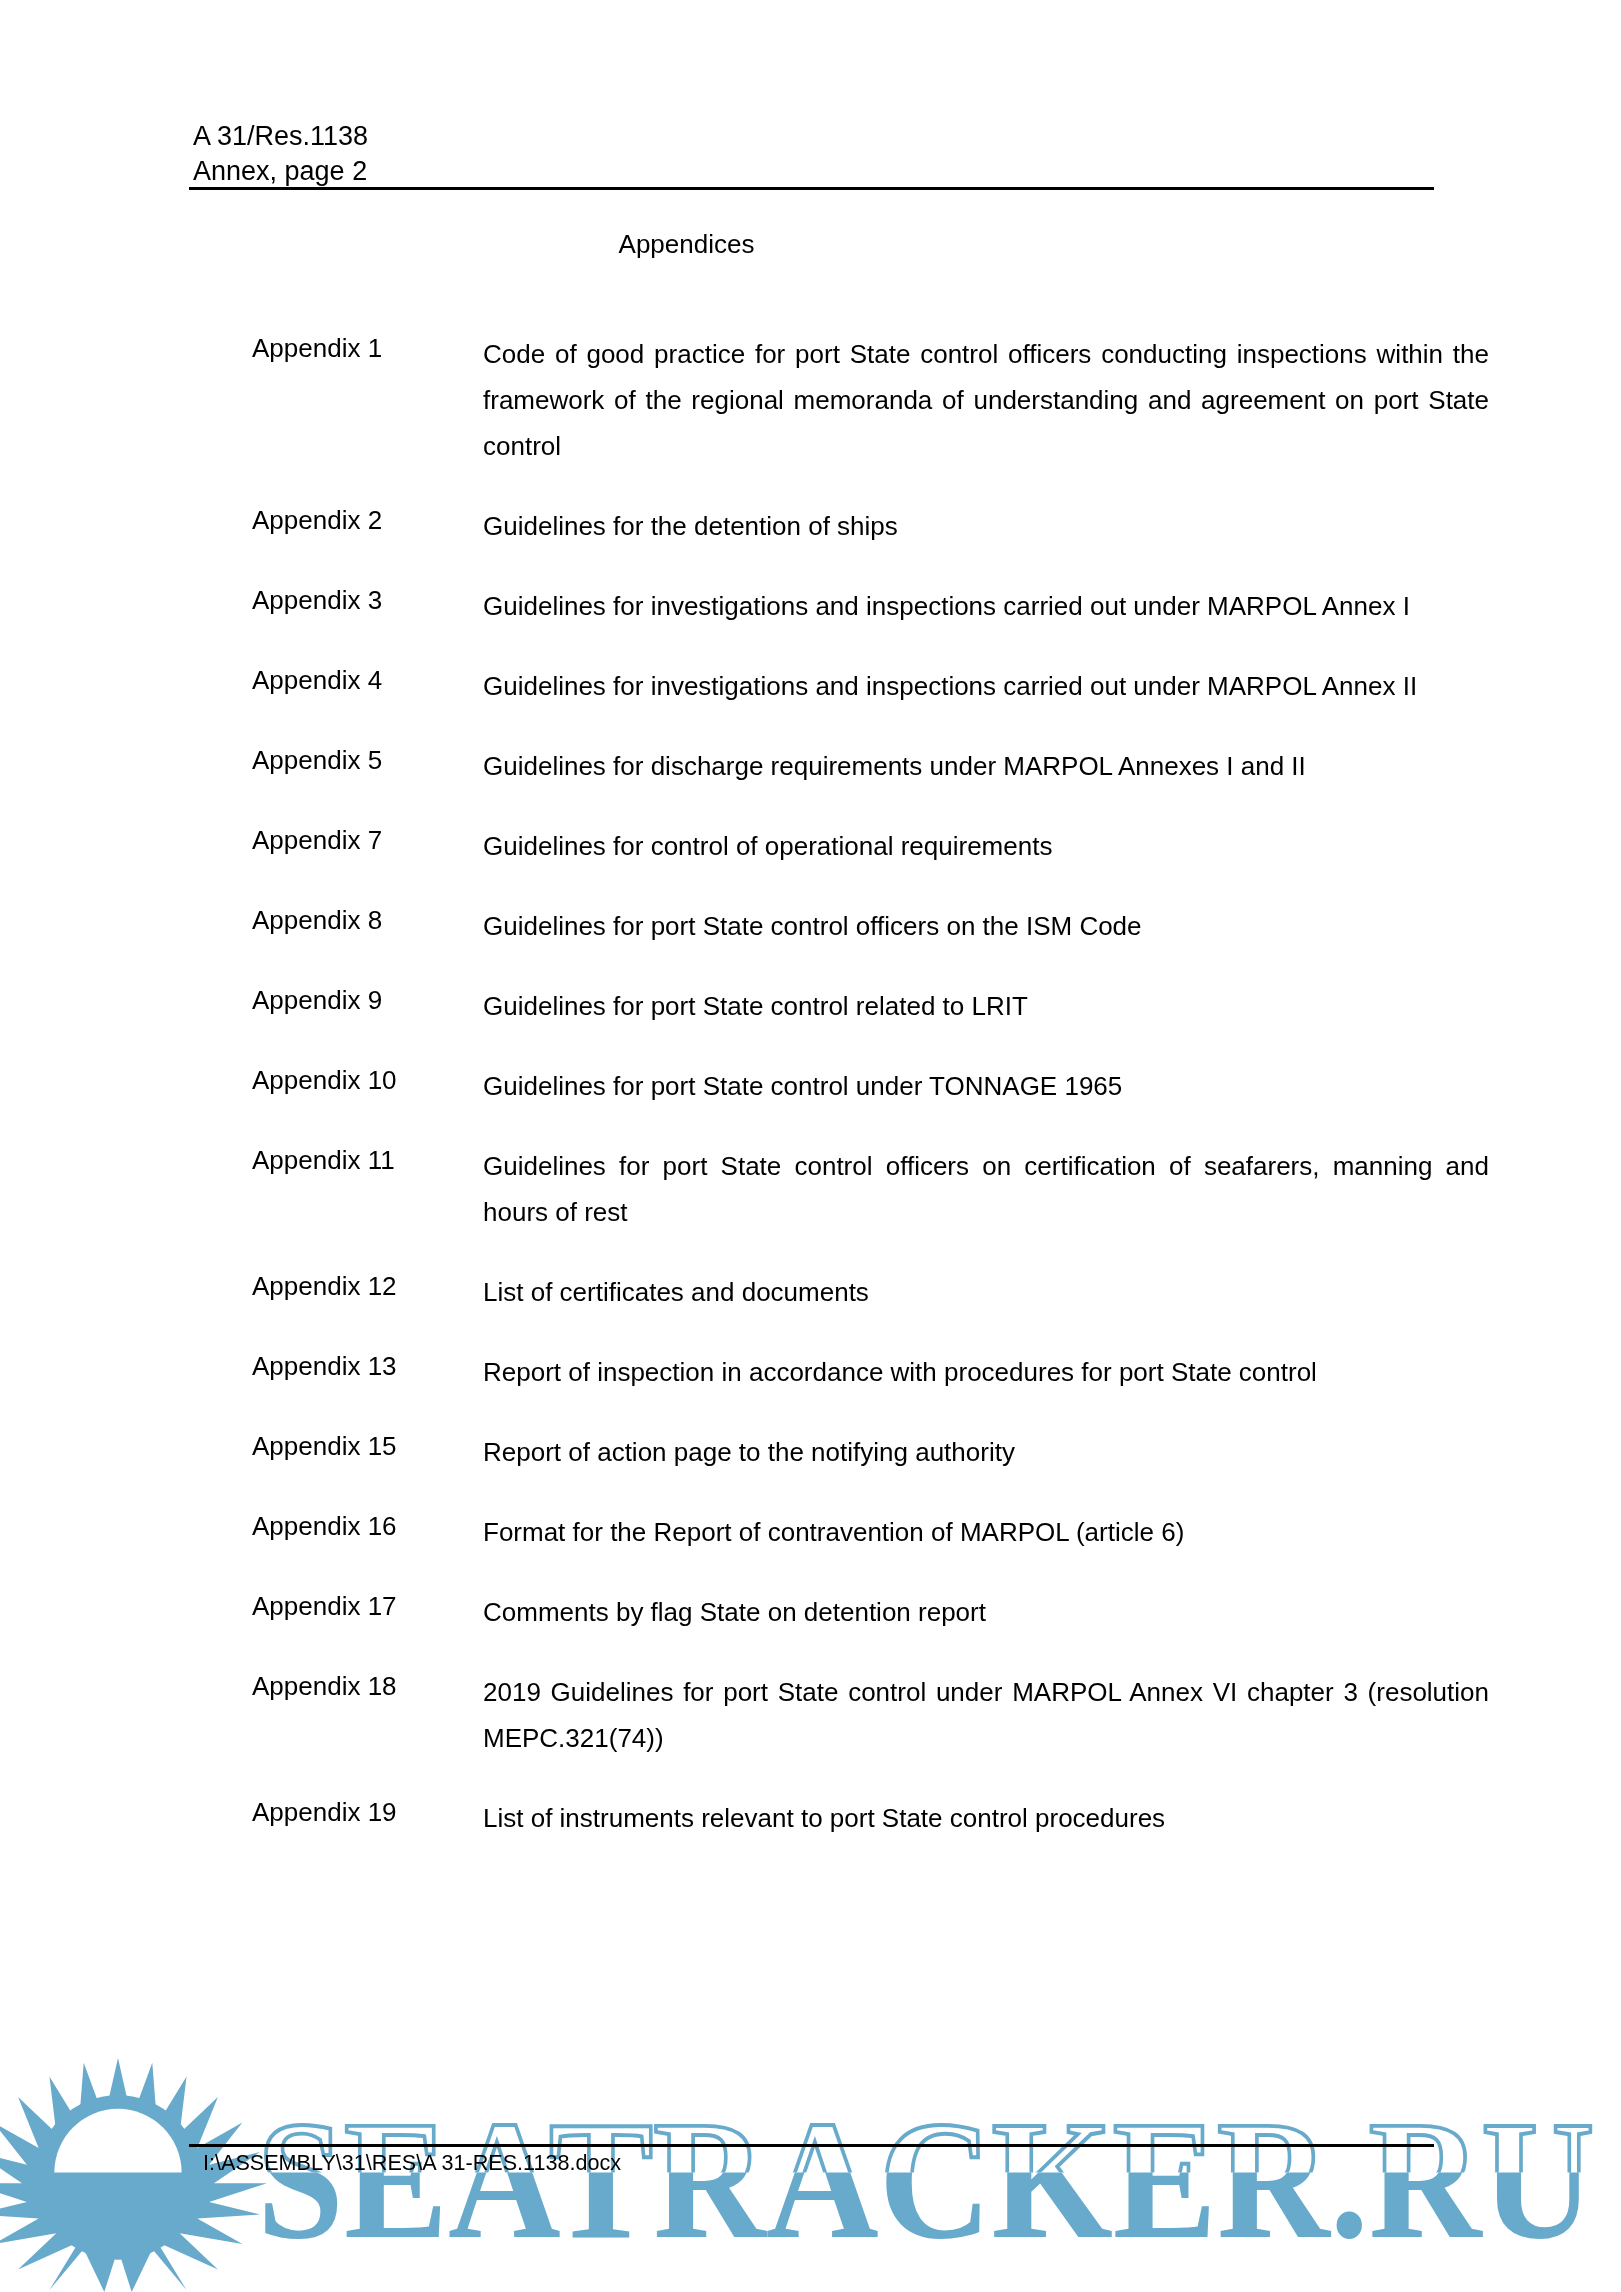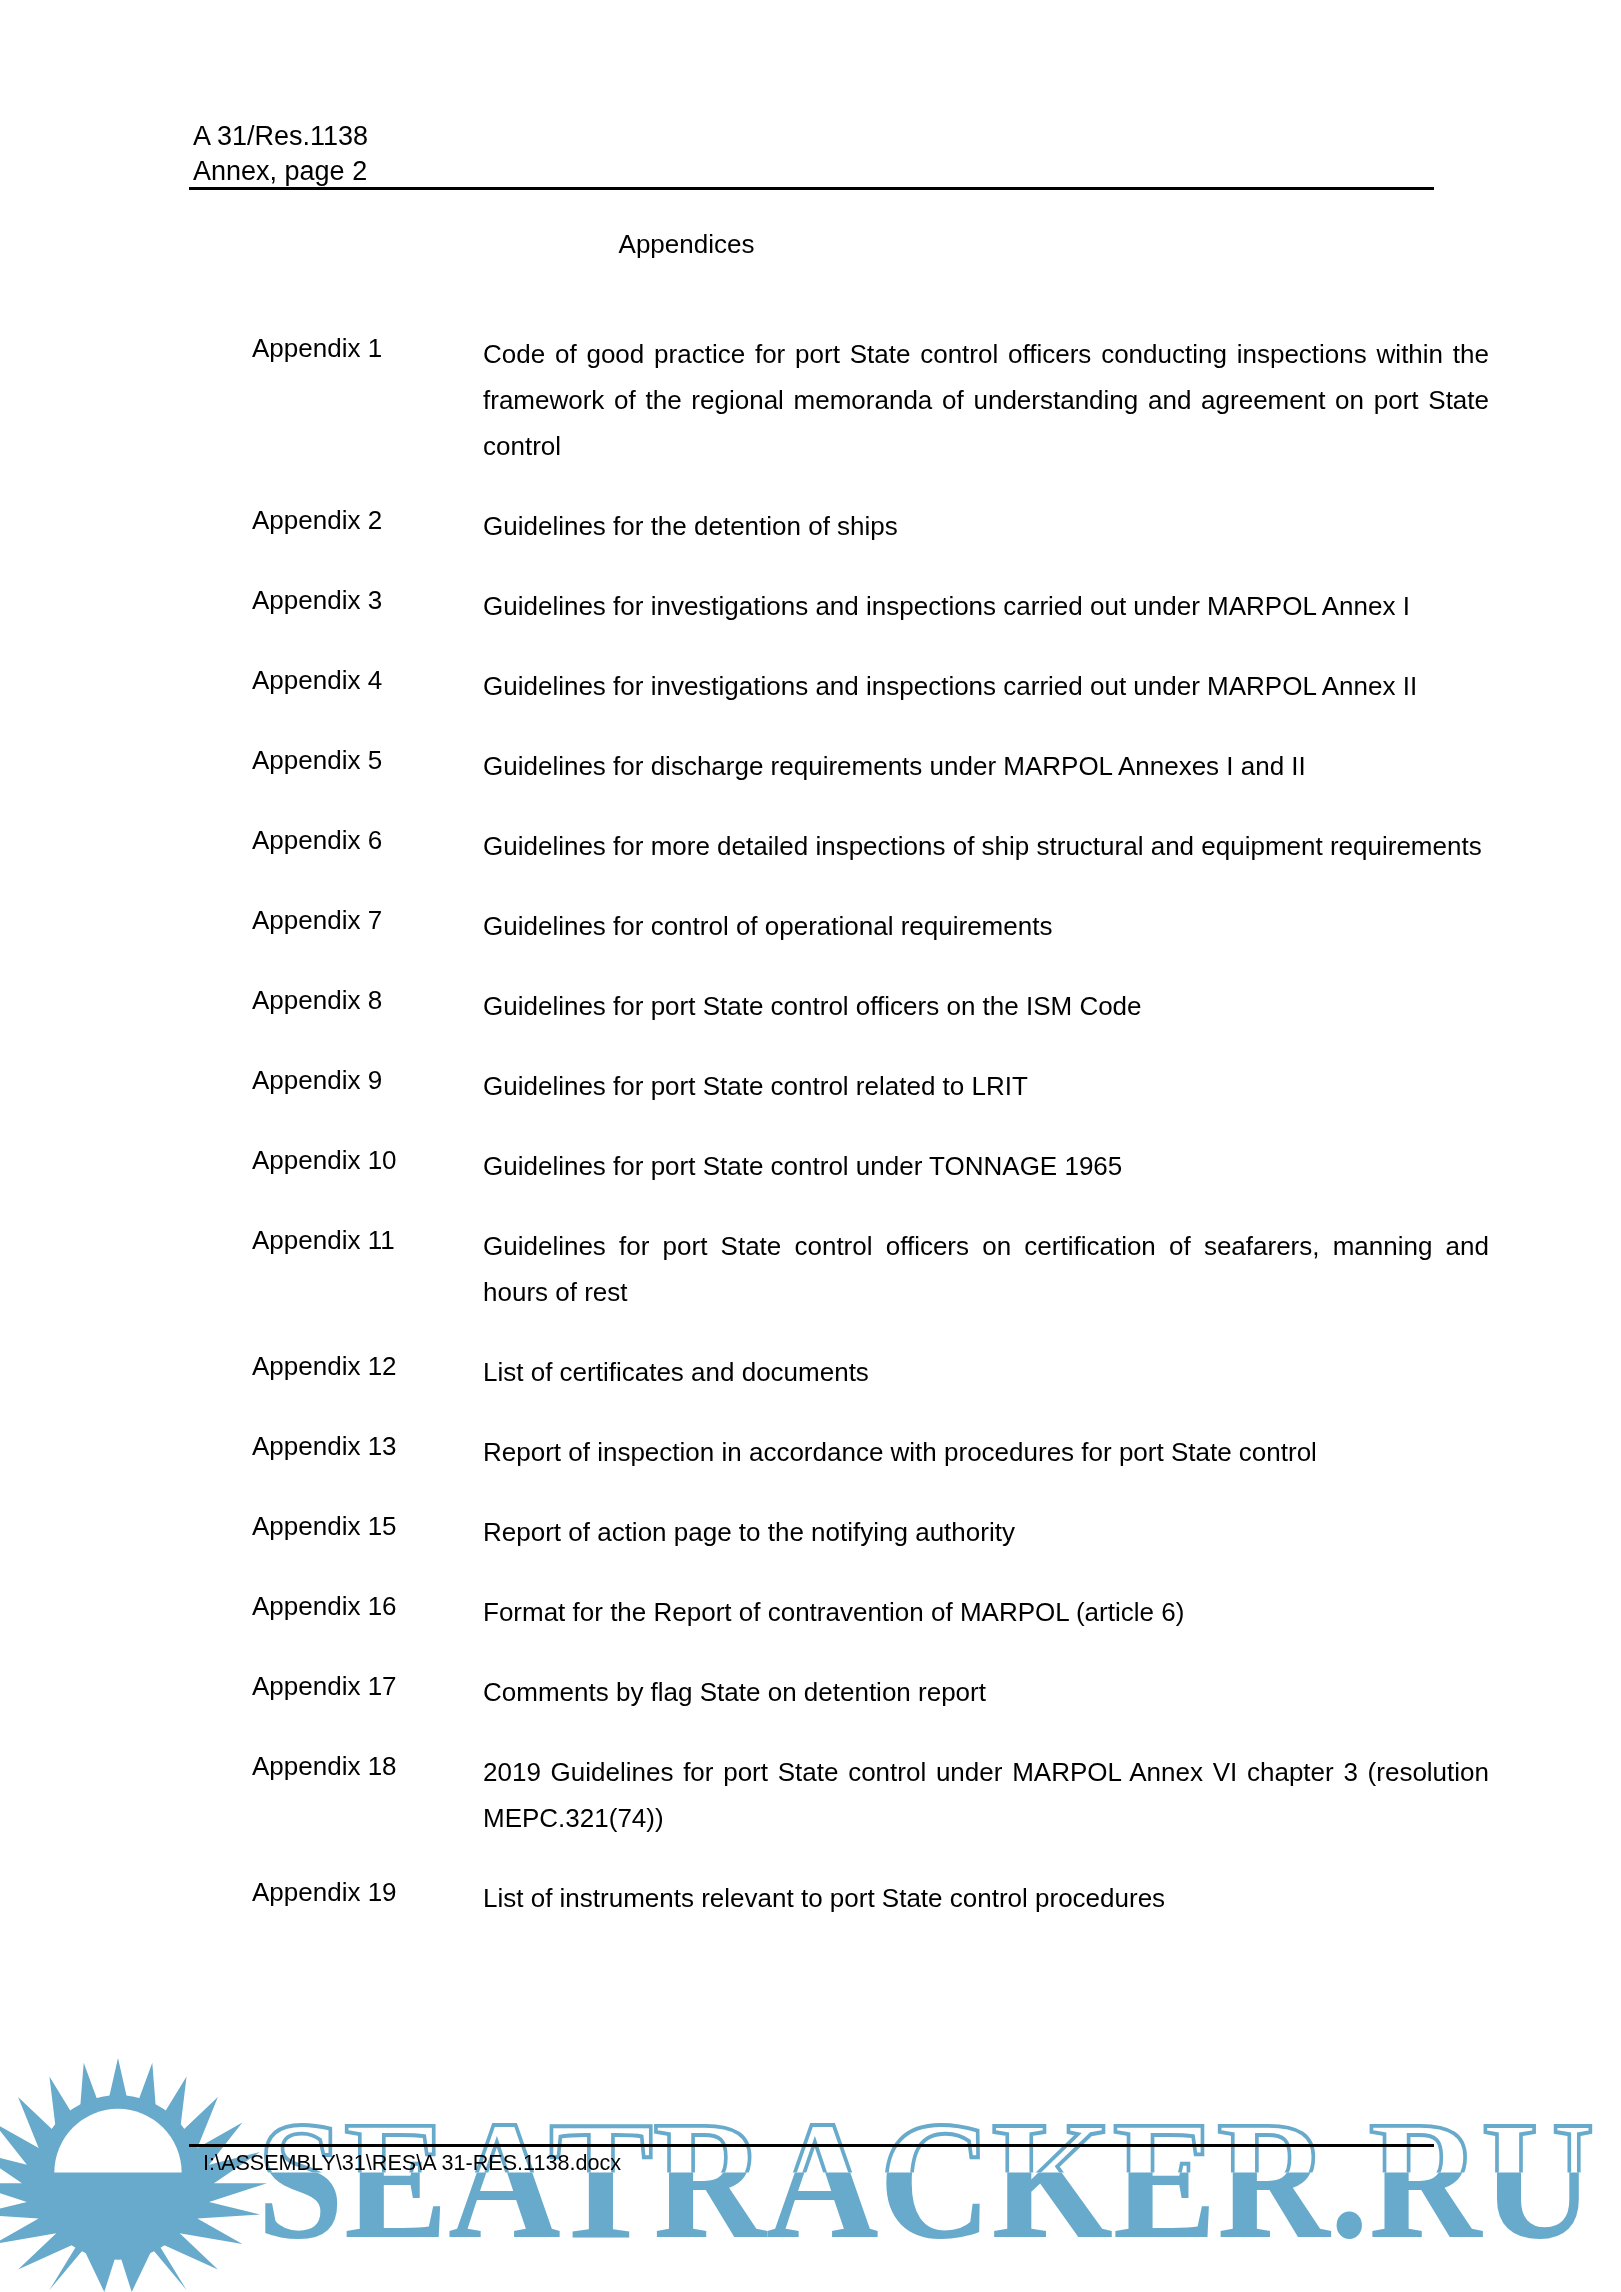--- a/index.html
+++ b/index.html
@@ -49,24 +49,20 @@
       <div class="entry-label">Appendix 3</div>
       <div class="entry-desc">Guidelines for investigations and inspections carried out under MARPOL Annex I</div>
     </div>
     <div class="entry">
       <div class="entry-label">Appendix 4</div>
       <div class="entry-desc">Guidelines for investigations and inspections carried out under MARPOL Annex II</div>
     </div>
     <div class="entry">
       <div class="entry-label">Appendix 5</div>
       <div class="entry-desc">Guidelines for discharge requirements under MARPOL Annexes I and II</div>
-    </div>
-    <div class="entry">
-      <div class="entry-label">Appendix 6</div>
-      <div class="entry-desc">Guidelines for more detailed inspections of ship structural and equipment requirements</div>
     </div>
     <div class="entry">
       <div class="entry-label">Appendix 7</div>
       <div class="entry-desc">Guidelines for control of operational requirements</div>
     </div>
     <div class="entry">
       <div class="entry-label">Appendix 8</div>
       <div class="entry-desc">Guidelines for port State control officers on the ISM Code</div>
     </div>
     <div class="entry">

